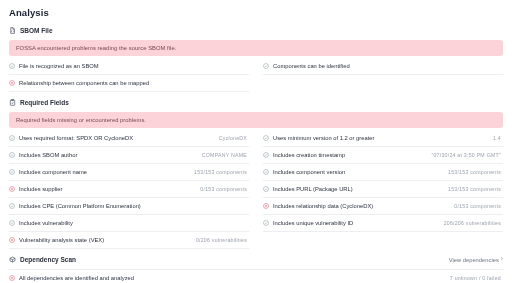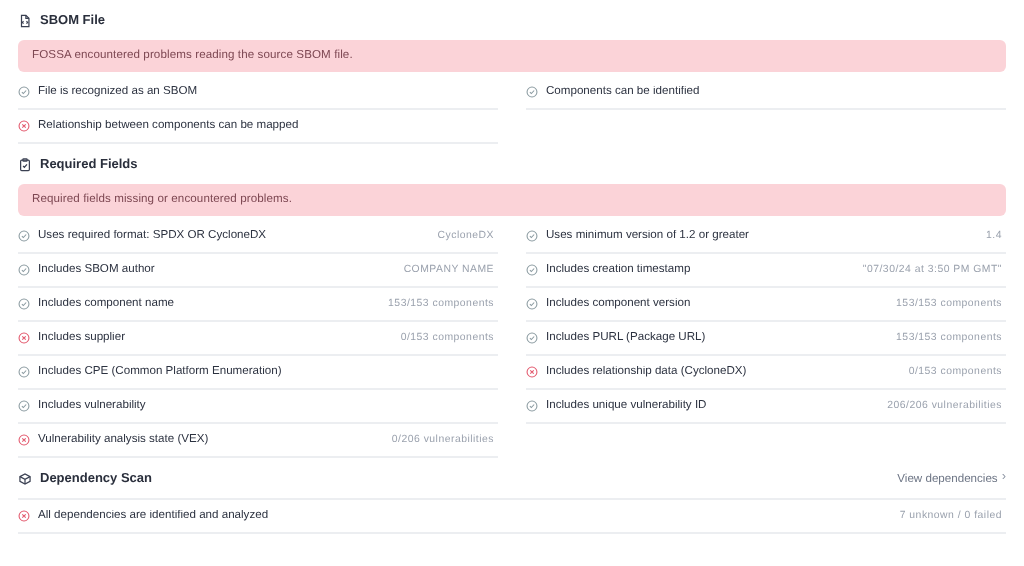--- a/index.html
+++ b/index.html
@@ -88,20 +88,21 @@
   .st.fail { color: #e2566b; }
 
   .full-row { padding-top: 5px; }
   .spacer-sm { height: 7px; }
 </style>
 </head>
 <body>
 
 <div class="page">
 
+  <div class="page-title">Analysis</div>
 
   <div class="section-head">
     <span class="sec-icon">
       <svg viewBox="0 0 16 16" fill="none" stroke="currentColor" stroke-width="1.4">
         <path d="M4 1.5h5l3.5 3.5v9.5h-8.5z"></path>
           <path d="M9 1.5V5h3.5"></path>
         <path d="M6.3 8.2 5 9.6l1.3 1.4M9.7 8.2 11 9.6l-1.3 1.4"></path>
       </svg>
     </span>
     <span class="section-title">SBOM File</span>

